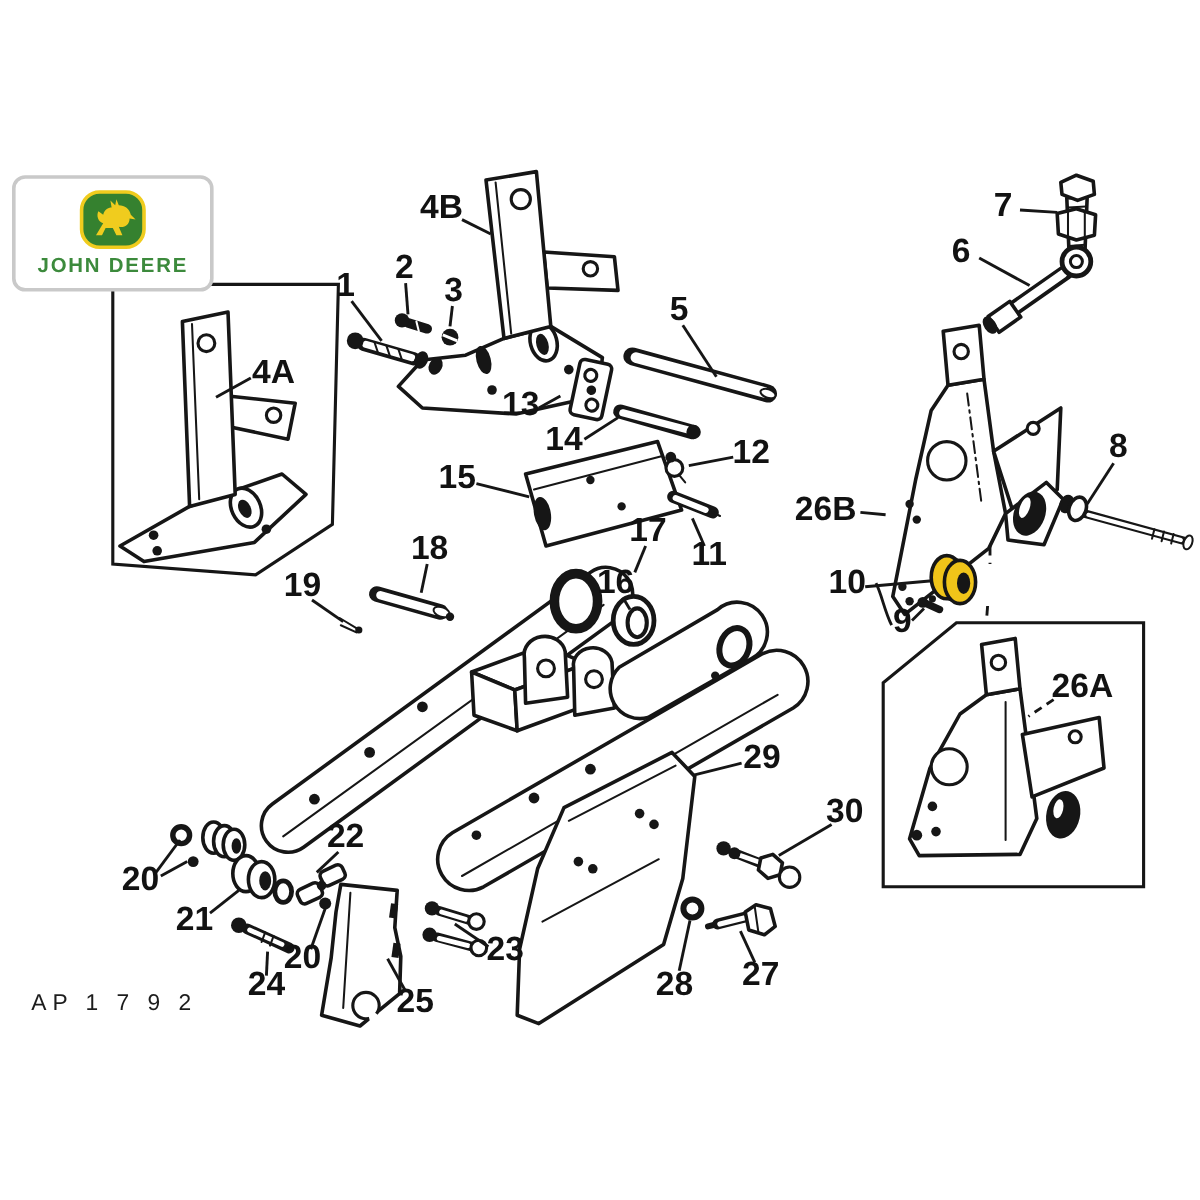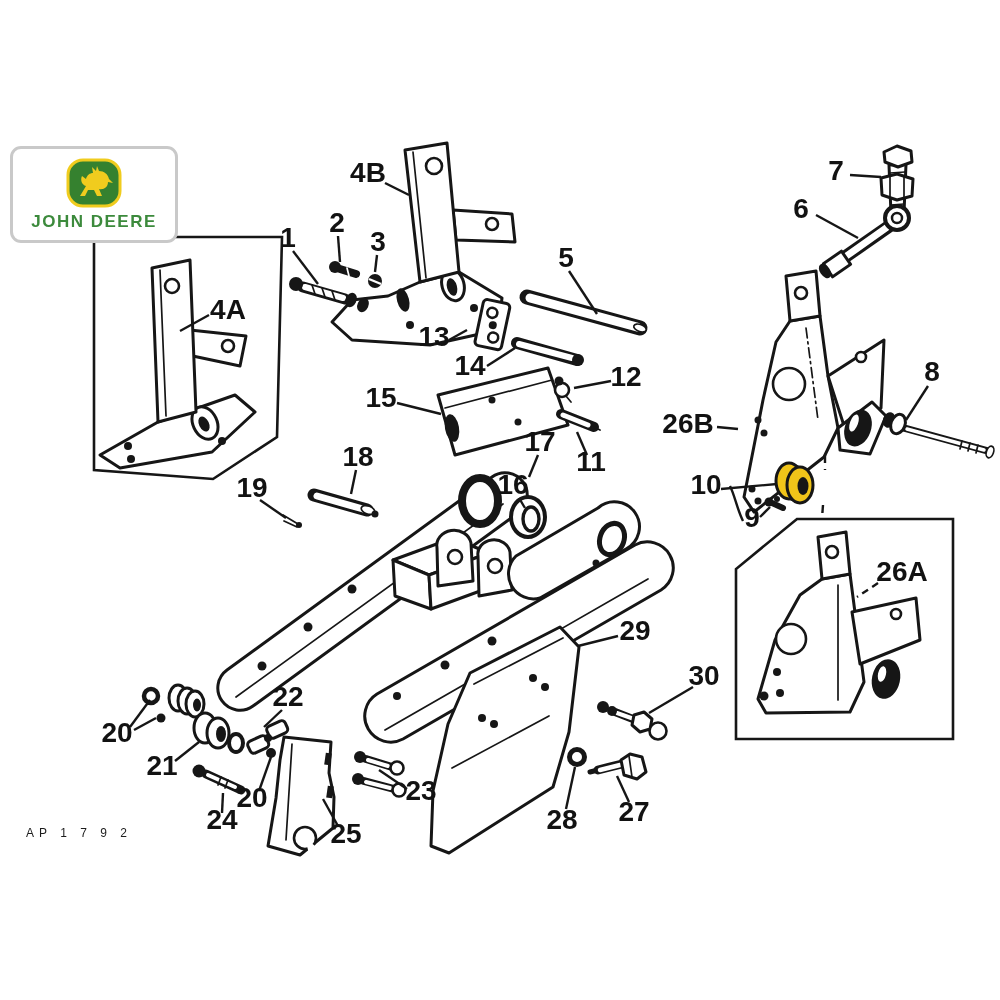--- a/index.html
+++ b/index.html
@@ -16,21 +16,21 @@
   .frame{fill:none;stroke:#161616;stroke-width:2.6;stroke-linejoin:miter;}
   .dash{fill:none;stroke:#161616;stroke-width:2.4;stroke-dasharray:8 6;}
   .leader{fill:none;stroke:#161616;stroke-width:2.4;}
   .leader.dashed{stroke-dasharray:7 5;}
   .callout{font:700 28px "Liberation Sans",sans-serif;fill:#121212;text-anchor:middle;}
   
   .logo-card{position:absolute;left:10px;top:146px;width:168px;height:97px;background:#fff;
              border:3px solid #c9c9c9;border-radius:11px;box-sizing:border-box;
              display:flex;flex-direction:column;align-items:center;justify-content:center;gap:2px;z-index:5;text-align:center;}
   .logo-text{font-weight:700;font-size:17px;letter-spacing:1.5px;color:#3c8a3c;}
-  .drawing-code{position:absolute;left:26px;top:826px;font-size:12px;letter-spacing:5px;color:#1c1c1c;}
+  .drawing-code{position:absolute;left:26px;top:826px;font-size:19px;letter-spacing:5px;color:#1c1c1c;}
 </style>
 </head>
 <body>
 
 <div class="stage">
 
 <svg class="main" width="1000" height="1000" viewBox="0 0 1000 1000">
 
   <path class="frame" d="M94,237 L282,237 L277,437 L213,479 L94,470 Z"></path>
   <path class="frame" d="M797,519 H953 V739 H736 V569 Z"></path>

